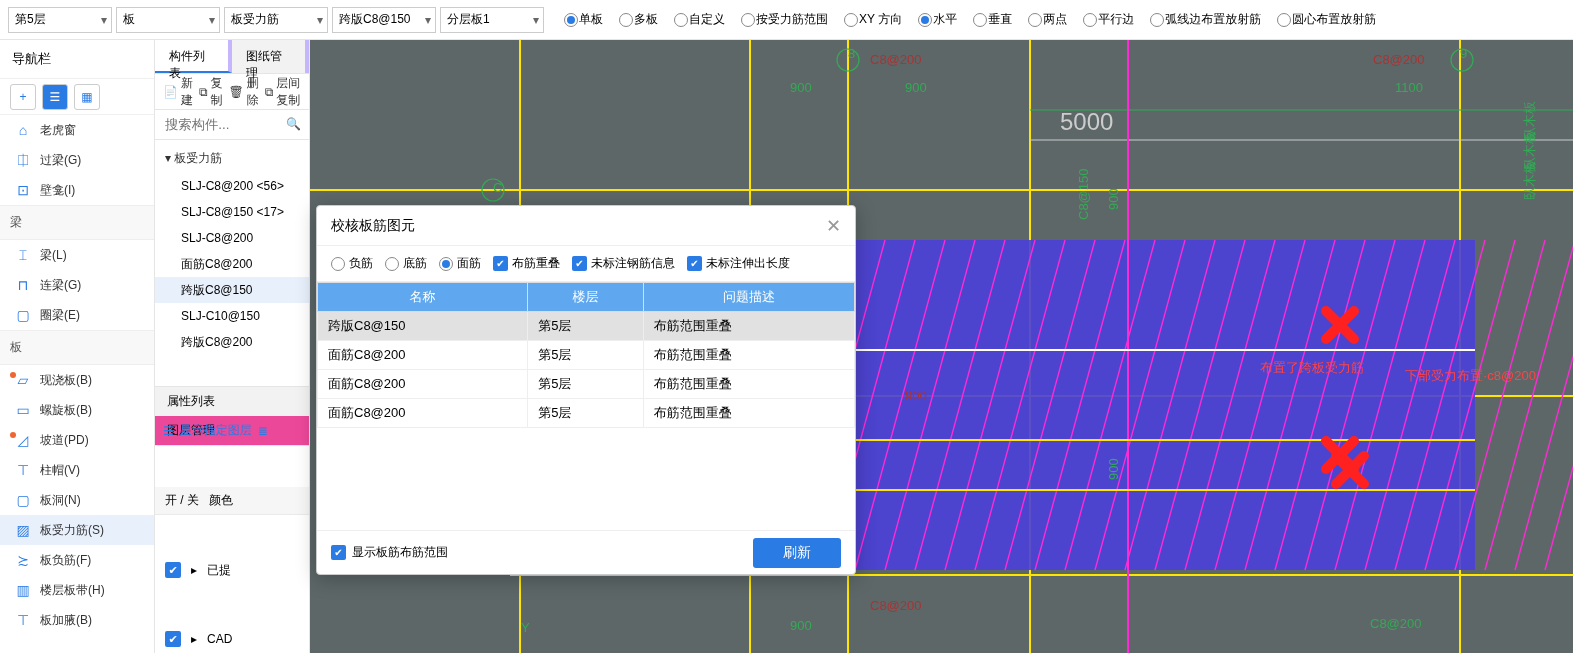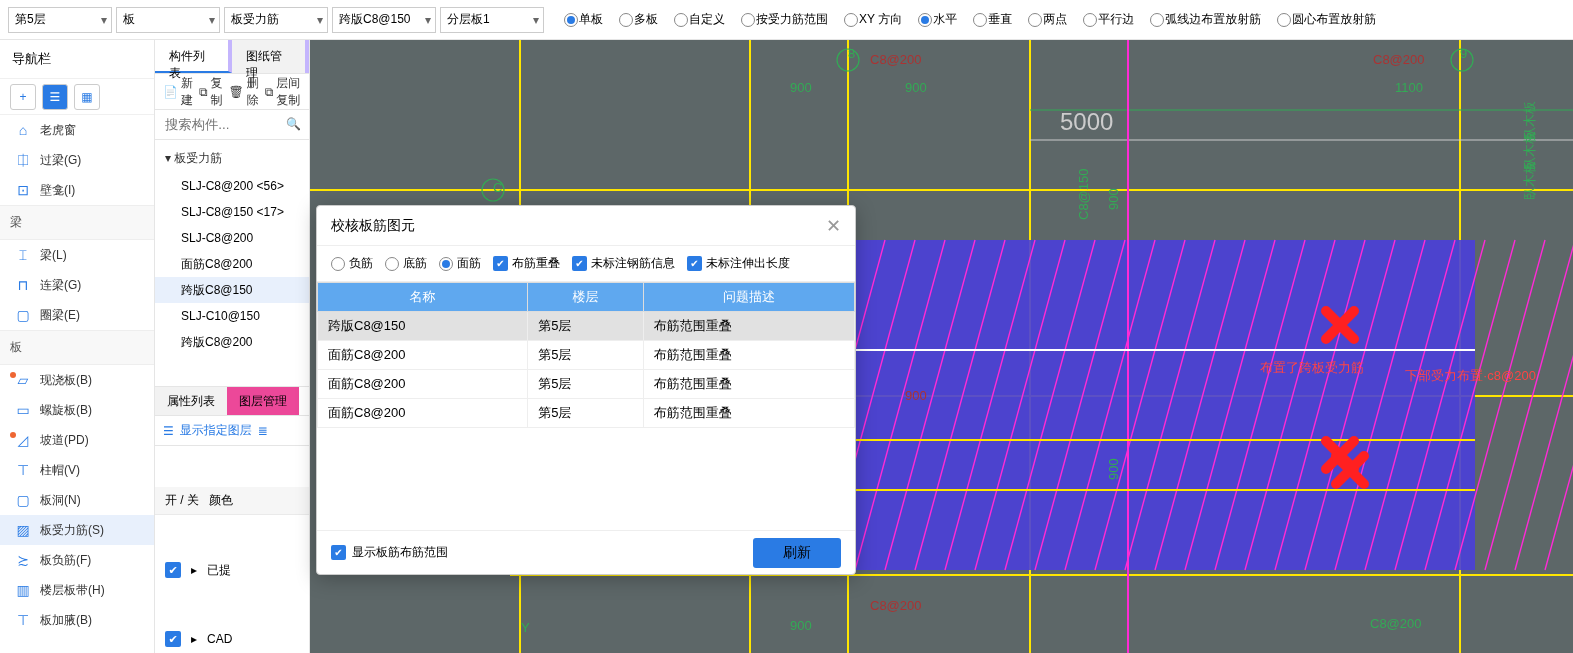--- a/index.html
+++ b/index.html
@@ -31,21 +31,21 @@
 .comp-toolbar { height: 36px; display: flex; align-items: center; gap: 6px; padding: 0 8px; border-bottom: 1px solid #e5e5e5; }
 .comp-toolbar .tb { display: flex; align-items: center; gap: 3px; font-size: 12px; color: #333; }
 .search-box { height: 30px; border-bottom: 1px solid #e5e5e5; position: relative; }
 .search-box input { width: 100%; height: 100%; border: none; padding: 0 24px 0 10px; outline: none; }
 .search-box::after { content: "🔍"; position: absolute; right: 8px; top: 7px; color: #999; font-size: 12px; }
 .tree { flex: 1; overflow: auto; padding: 4px 0; }
 .tree-root { padding: 6px 10px; color: #333; font-size: 12px; }
 .tree-root::before { content: "▾ "; }
 .tree-item { height: 26px; display: flex; align-items: center; padding: 0 10px 0 26px; font-size: 12px; white-space: nowrap; overflow: hidden; }
 .tree-item.sel { background: #e8f0fc; }
-.tabs2 { display: flex; border-top: 1px solid #e5e5e5; border-bottom: 1px solid #e5e5e5; height: 30px; }
+.tabs2 { display: flex; border-top: 1px solid #e5e5e5; border-bottom: 1px solid #e5e5e5; height: 30px; flex-direction: column; }
 .tabs2 .t2 { padding: 6px 12px; }
 .tabs2 .t2.active { background: #ec4899; font-weight: 500; }
 .tabs2 .t2:not(.active) { background: #f2f2f2; }
 .layerbar { height: 30px; display: flex; align-items: center; padding: 0 8px; gap: 6px; border-bottom: 1px solid #e5e5e5; color: #2a7be4; }
 .layer-row { display: flex; align-items: center; height: 28px; padding: 0 10px; gap: 10px; font-size: 12px; margin-top: 41px; }
 .layer-hdr { background: #f6f6f6; border-bottom: 1px solid #eaeaea; }
 .chk { width: 16px; height: 16px; border-radius: 2px; background: #2a7be4; color: #fff; font-size: 11px; display: flex; align-items: center; justify-content: center; }
 
 .canvas-area { flex: 1; position: relative; background: #5d6768; overflow: hidden; }
 .canvas-area svg { position: absolute; top: 0; left: 0; }
@@ -54,21 +54,21 @@
 .dlg-hdr { height: 40px; display: flex; align-items: center; justify-content: space-between; padding: 0 14px; border-bottom: 1px solid #eee; font-size: 14px; }
 .close { color: #999; font-size: 18px; cursor: pointer; }
 .dlg-filter { height: 36px; display: flex; align-items: center; gap: 12px; padding: 0 14px; border-bottom: 1px solid #eee; }
 .chk2 { width: 15px; height: 15px; border-radius: 2px; background: #2a7be4; color: #fff; font-size: 10px; display: flex; align-items: center; justify-content: center; }
 .dlg-table { flex: 1; overflow: auto; }
 .dlg-table table { width: 100%; border-collapse: collapse; }
 .dlg-table th { background: #5fa8ef; color: #fff; padding: 5px 10px; font-weight: 400; border: 1px solid #ddd; font-size: 13px; }
 .dlg-table td { padding: 5px 10px; border: 1px solid #eee; font-size: 13px; }
 .dlg-table tr.selrow td { background: #e1e1e1; }
 .dlg-ftr { height: 44px; display: flex; align-items: center; justify-content: space-between; padding: 0 14px; border-top: 1px solid #eee; }
-.btn-refresh { background: #2a7be4; color: #000000; padding: 6px 30px; border: none; border-radius: 3px; font-size: 14px; }
+.btn-refresh { background: #2a7be4; color: #ffffff; padding: 6px 30px; border: none; border-radius: 3px; font-size: 14px; }
 
 .reddot { width: 6px; height: 6px; background: #e63; border-radius: 50%; position: absolute; margin-left: -4px; margin-top: -10px; }
 </style>
 </head>
 <body>
 
 <div class="top-bar">
   <div class="dd" style="width:104px">第5层</div>
   <div class="dd" style="width:104px">板</div>
   <div class="dd" style="width:104px">板受力筋</div>

